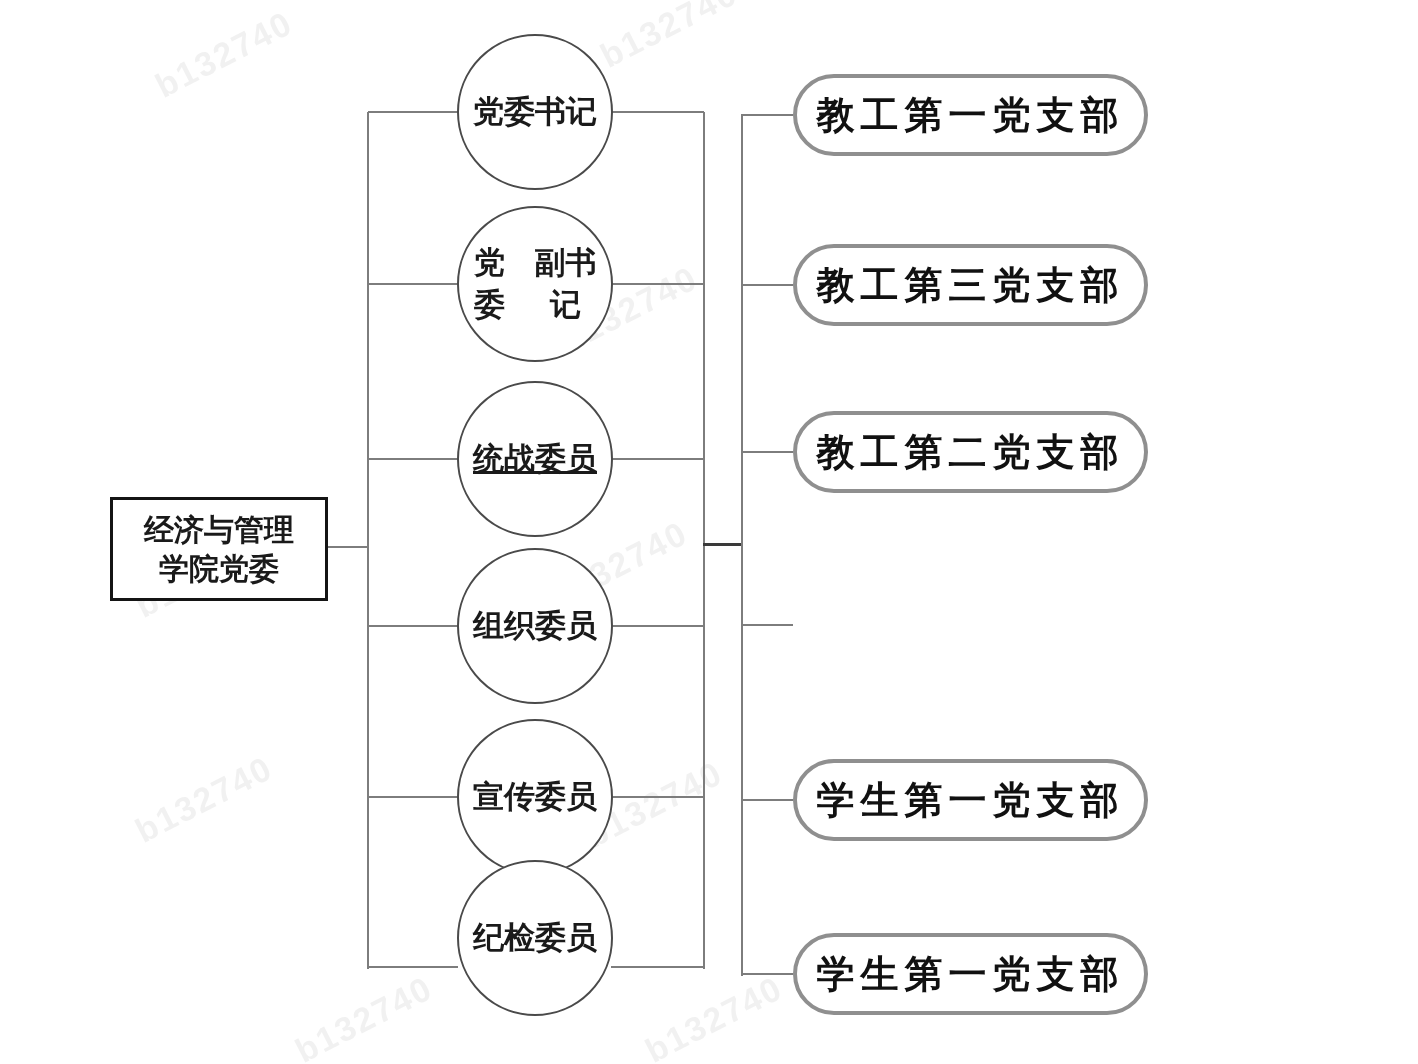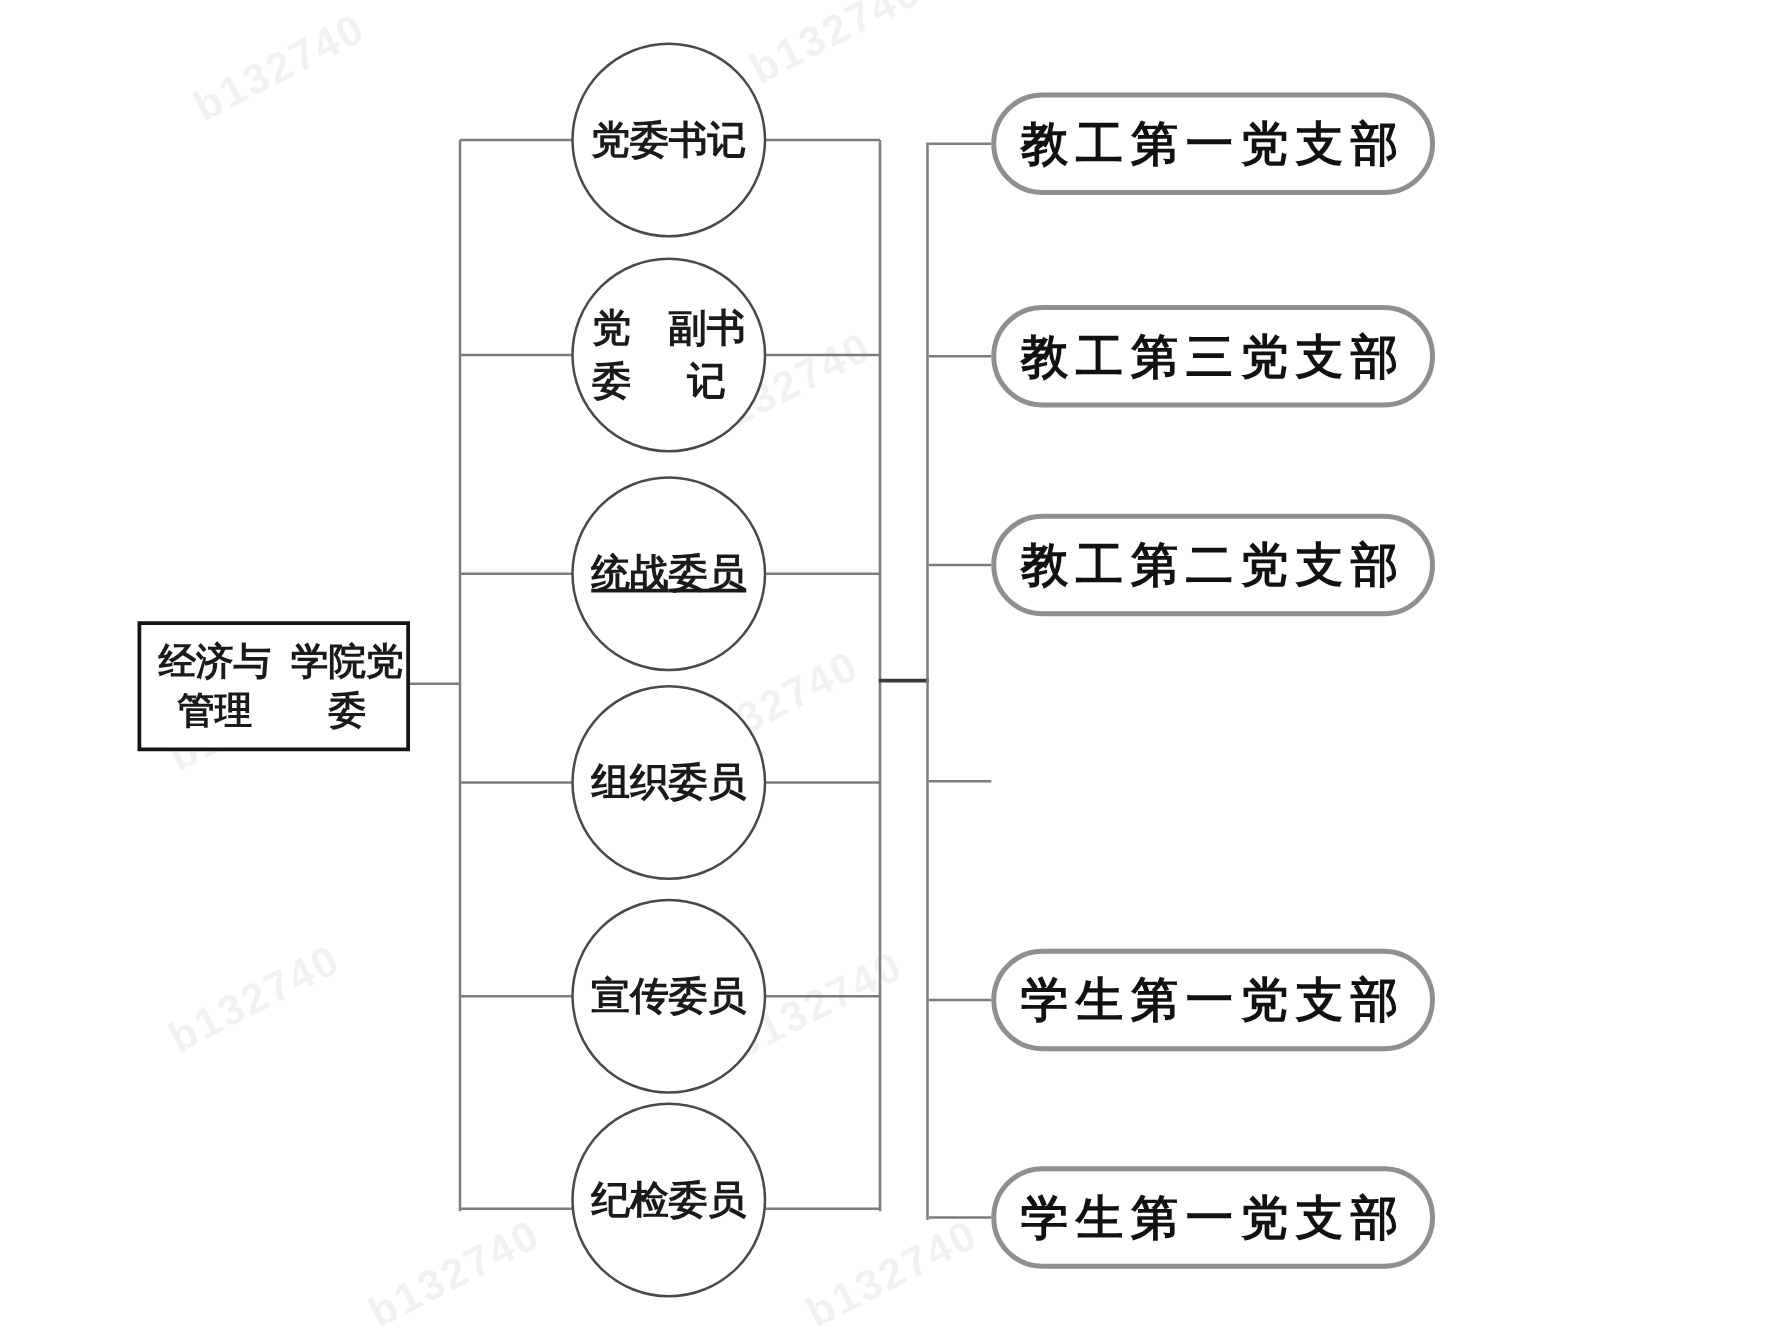--- a/index.html
+++ b/index.html
@@ -23,21 +23,21 @@
 
   .line { position: absolute; background: #7d7d7d; }
   .line.dark { background: #3a3a3a; }
 
   .root-box {
     position: absolute;
     left: 110px; top: 497px;
     width: 212px; height: 98px;
     border: 3px solid #141414;
     background: #fff;
-    display: flex; flex-direction: row;
+    display: flex; flex-direction: column;
     align-items: center; justify-content: center;
     font-size: 30px; font-weight: bold; color: #1a1a1a;
     line-height: 1.3; text-align: center;
     z-index: 2;
   }
 
   .circle {
     position: absolute;
     left: 457px;
     width: 152px; height: 152px;
@@ -125,21 +125,21 @@
     <span>委员</span>
   </div>
   <div class="circle" style="top:548px;">
     <span>组织</span>
     <span>委员</span>
   </div>
   <div class="circle" style="top:719px;">
     <span>宣传</span>
     <span>委员</span>
   </div>
-  <div class="circle" style="top:882px;">
+  <div class="circle" style="top:860px;">
     <span>纪检</span>
     <span>委员</span>
   </div>
 
   <div class="pill" style="top:74px;">
     <span>教工第一党支部</span>
   </div>
   <div class="pill" style="top:244px;">
     <span>教工第三党支部</span>
   </div>

